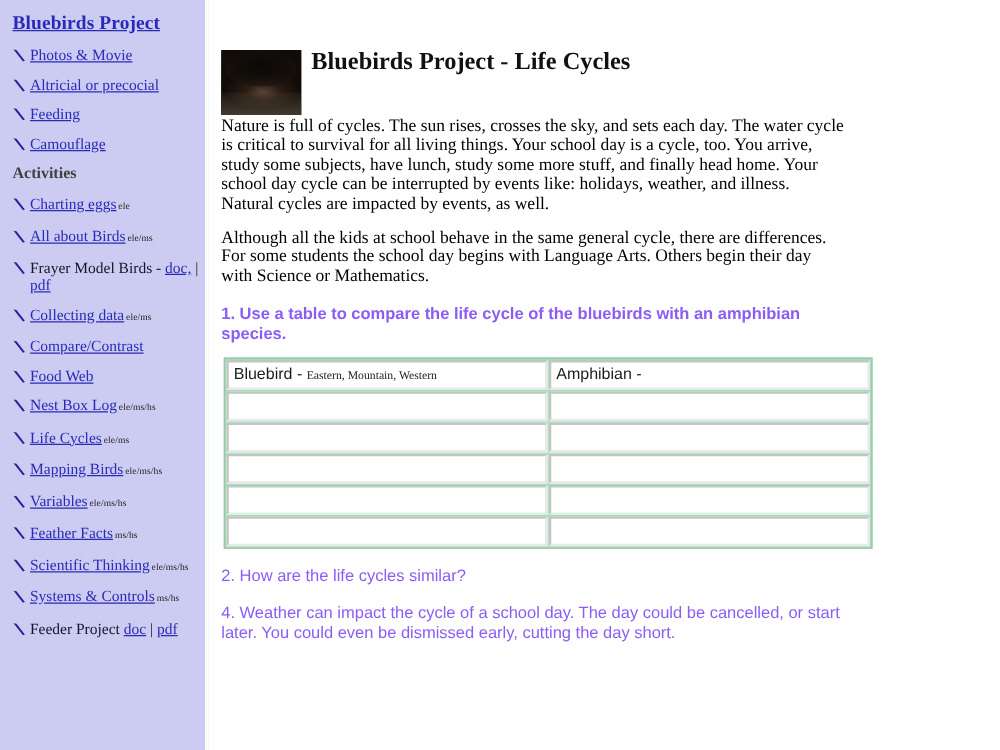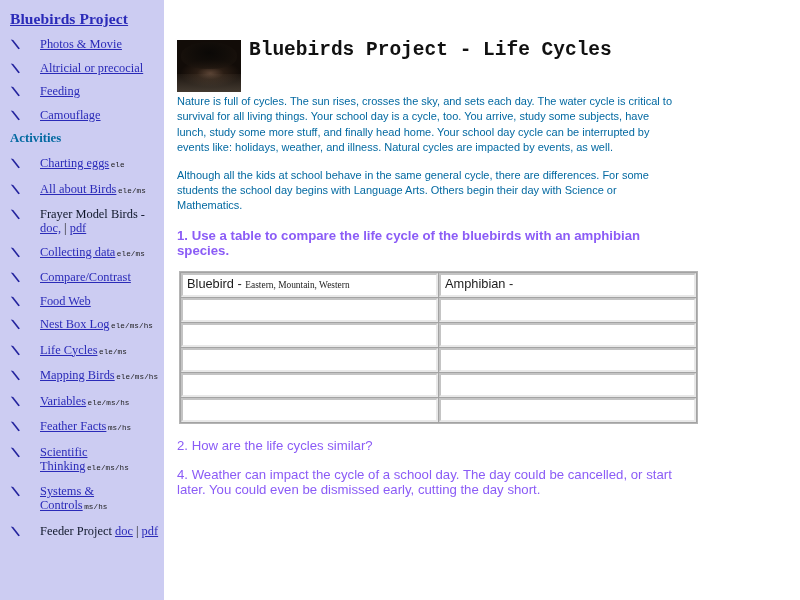--- a/index.html
+++ b/index.html
@@ -38,21 +38,21 @@
     font-size: 15.5px;
     color: #2a2ab8;
     text-decoration: underline;
     margin: 2px 0 9px 10px;
     display: inline-block;
     letter-spacing: 0.1px;
     cursor: pointer;
   }
   .side-item {
     position: relative;
-    padding: 0 4px 0 40px;
+    padding: 0 4px 0 24px;
     margin-bottom: 9.5px;
     font-size: 12.4px;
     line-height: 14px;
     color: #1a1a1a;
   }
   .nib {
     position: absolute;
     left: 10px;
     top: 2px;
     width: 11px;
@@ -68,26 +68,25 @@
   .side-plain {
     color: #0f172a;
     font-size: 12.4px;
   }
   .tag {
     font-size: 7.6px;
     color: #1a1a1a;
     text-decoration: none;
     letter-spacing: 0.1px;
     padding-left: 1.5px;
-    font-family: Liberation Mono, monospace;
   }
   .side-heading {
     font-weight: bold;
     font-size: 12.8px;
-    color: #0369a1;
+    color: #404040;
     margin: 0 0 10px 10px;
   }
   .sep {
     color: #1a1a1a;
     font-size: 12.4px;
   }
 
   
   #main {
     flex: 1;
@@ -119,34 +118,34 @@
   }
   .thumb::before {
     content: "";
     position: absolute;
     left: 6%; top: 4%;
     width: 88%; height: 52%;
     border-radius: 50% 50% 44% 44%;
     background: radial-gradient(ellipse at 50% 40%, rgba(10,8,6,0.92), rgba(26,19,13,0.55) 70%, rgba(60,48,36,0.1));
   }
   h1.page-title {
-    font-family: Liberation Mono, monospace;
+    font-family: Liberation Serif, serif;
     font-size: 19.5px;
     font-weight: bold;
     color: #111111;
     margin: 27px 0 4px 0;
     padding: 0;
     line-height: 22px;
   }
   p.body-text {
     clear: both;
-    font-family: Liberation Sans, sans-serif;
-    font-size: 11px;
+    font-family: Liberation Serif, serif;
+    font-size: 14px;
     line-height: 15.4px;
-    color: #0369a1;
+    color: #000000;
     margin: 12px 0 0 0;
     padding: 0;
     max-width: 500px;
   }
   p.question {
     font-family: "Liberation Sans", "DejaVu Sans", sans-serif;
     font-size: 13.2px;
     line-height: 15.4px;
     color: #8b5cf6;
     margin: 14px 0 0 0;
@@ -158,21 +157,21 @@
   .q-gap-1 { margin-top: 16px; }
   .q-gap-2 { margin-top: 40px; }
   .q-gap-3 { margin-top: 40px; }
 
   table.compare {
     border-collapse: separate;
     border-spacing: 1px;
     margin: 12px 0 0 2px;
     width: 497px;
     table-layout: fixed;
-    background: #a3a3a3;
+    background: #86efac;
     border: 1px solid #b4b4b4;
   }
   table.compare td {
     background: #ffffff;
     border: 2px solid;
     border-color: #c4c4c4 #e8e8e8 #e8e8e8 #c4c4c4;
     height: 18px;
     padding: 1px 4px;
     vertical-align: top;
     font-family: "Liberation Sans", "DejaVu Sans", sans-serif;

